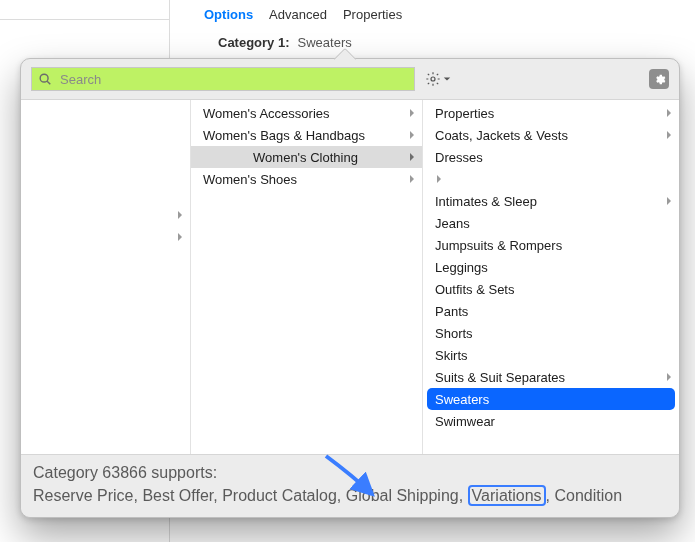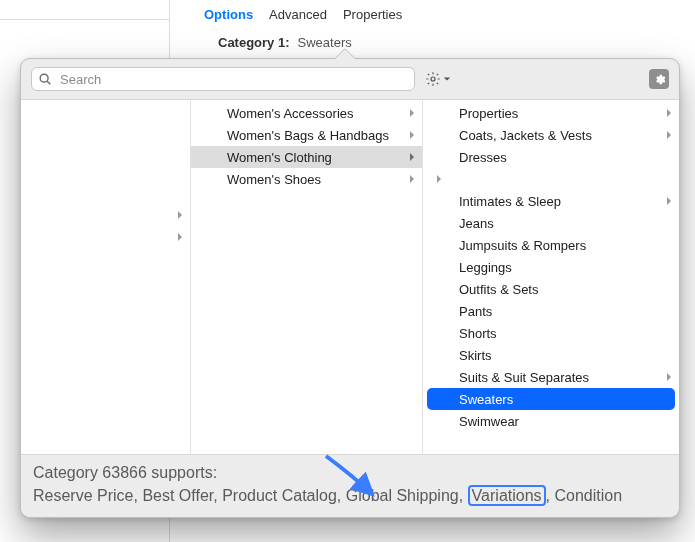--- a/index.html
+++ b/index.html
@@ -101,22 +101,22 @@
       gap: 8px;
     }
     .search-wrap {
       flex: 1;
       position: relative;
     }
     .search-input {
       width: 100%;
       height: 24px;
       border: 1px solid #c7c7c7;
-      border-radius: 6px;
-      background: #ffffff;
+      border-radius: 0;
+      background: #bef264;
       padding: 0 8px 0 28px;
       font-size: 13px;
       color: #333;
       outline: none;
     }
     .search-input::placeholder {
       color: #8a8a8a;
     }
     .search-icon {
       position: absolute;
@@ -196,31 +196,31 @@
       cursor: pointer;
     }
     .list-row:first-child {
       margin-top: 2px;
     }
     .list-row .label {
       flex: 1;
       white-space: nowrap;
       overflow: hidden;
       text-overflow: ellipsis;
-      margin-left: 24px;
     }
     .list-row .chev {
       color: #9a9a9a;
       flex-shrink: 0;
     }
     .list-row.invisible-label .label {
       visibility: hidden;
     }
     .list-row.selected-gray {
       background: #dcdcdc;
+      text-align: center;
     }
     .list-row.selected-gray .chev {
       color: #6d6d6d;
     }
     .list-row.selected-blue {
       background: #0a66ff;
       color: #ffffff;
       border-radius: 5px;
       margin: 0 4px;
       padding-left: 8px;

